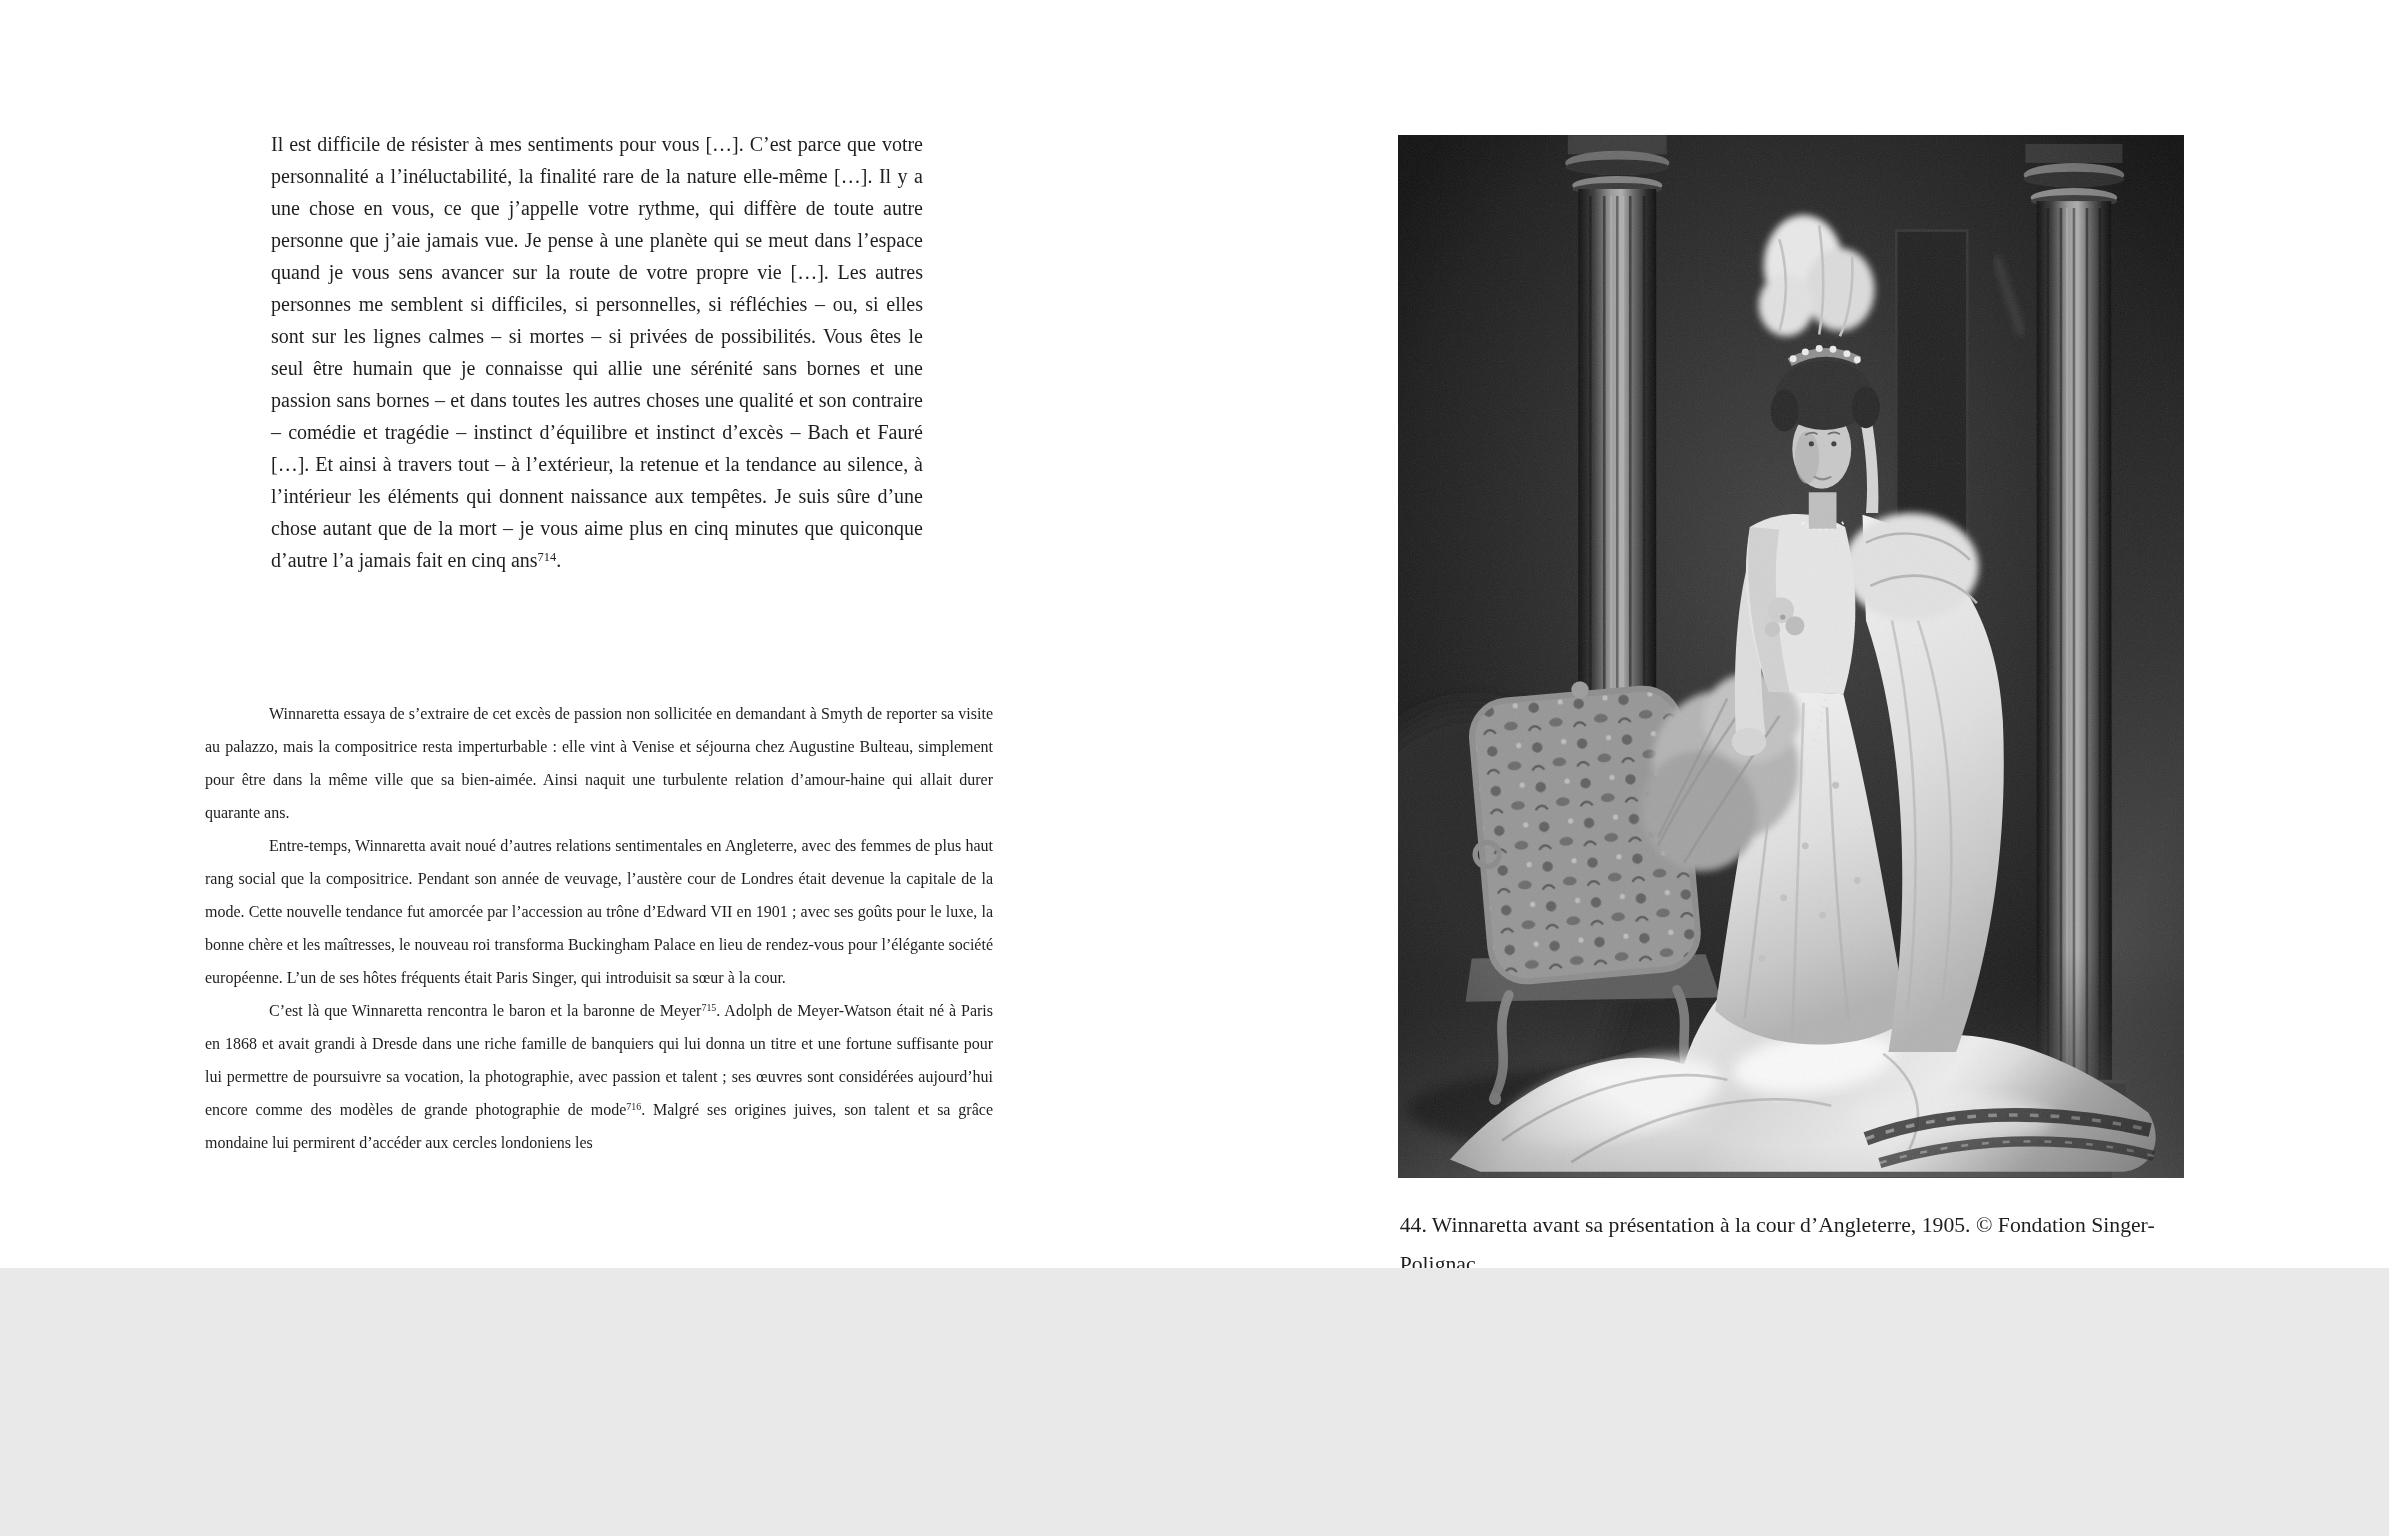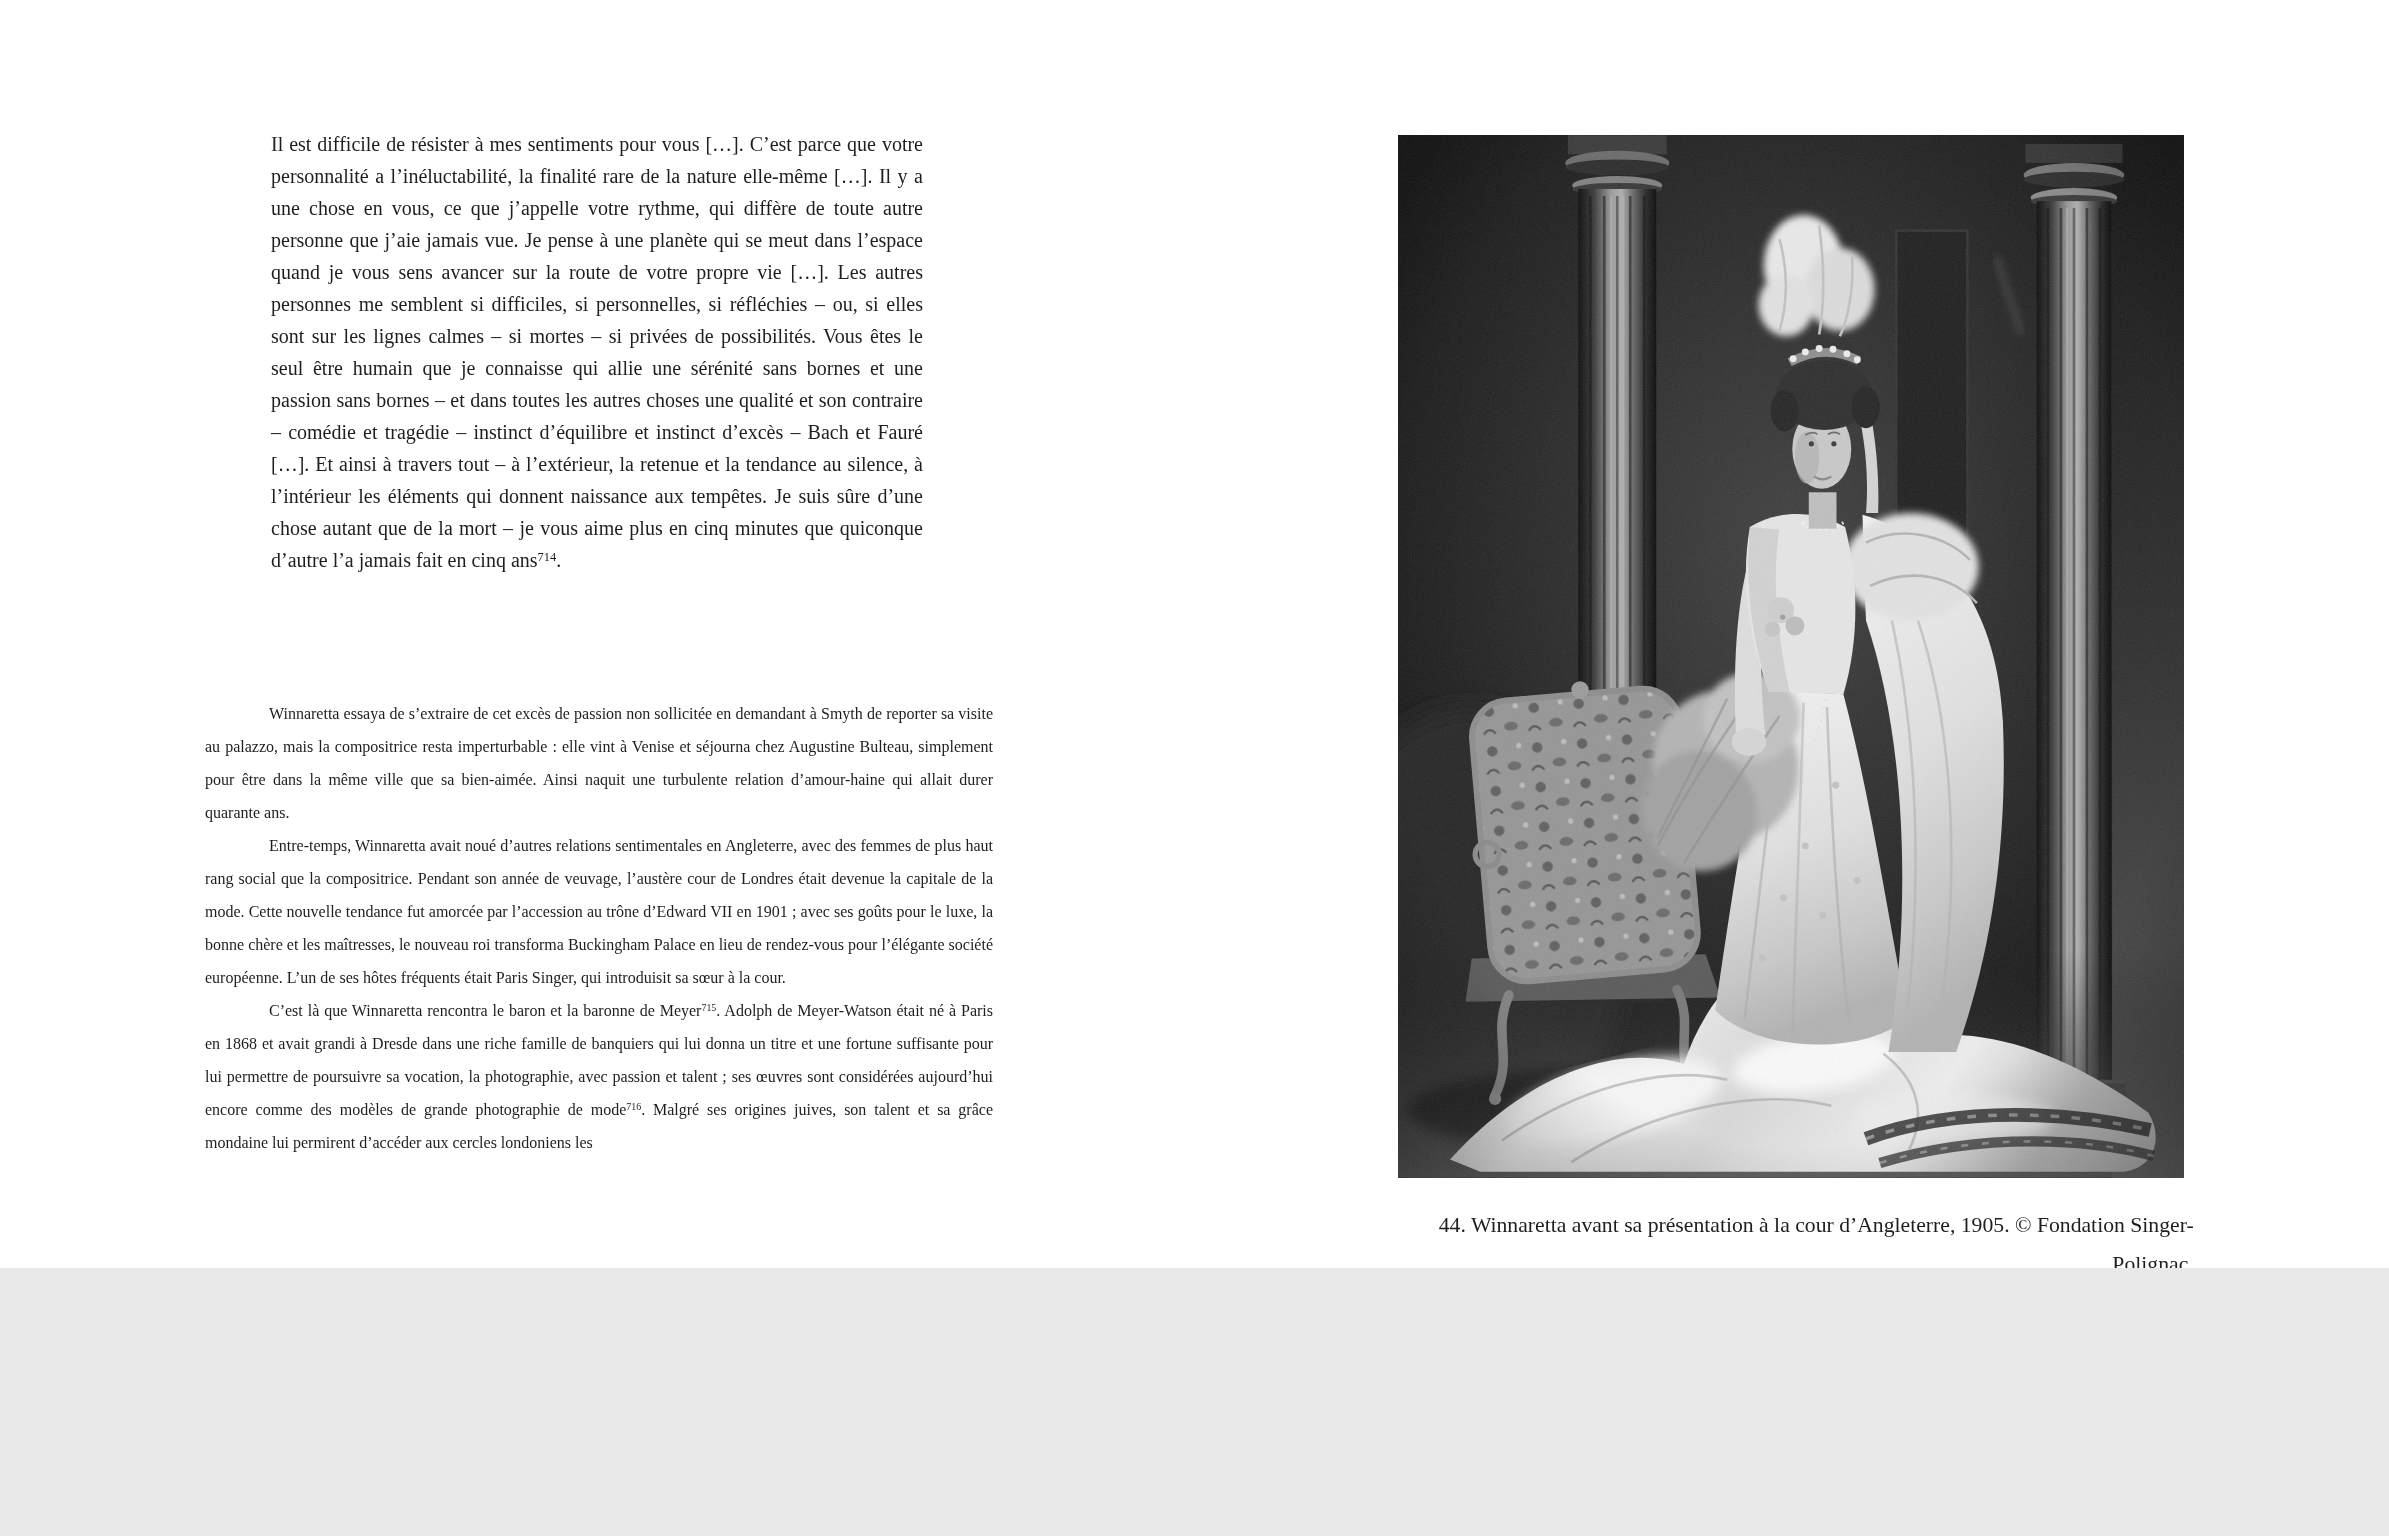--- a/index.html
+++ b/index.html
@@ -22,21 +22,21 @@
   .para{margin:0;text-indent:64px;}
   .fn{font-size:0.62em;line-height:0;vertical-align:0.5em;letter-spacing:0;}
   .folio{position:absolute;left:205px;top:1422px;font-size:16px;}
   .running-title{
     position:absolute;left:855px;top:1422px;font-size:21.7px;
     font-variant:small-caps;letter-spacing:1.7px;
   }
   
   .photo-figure{position:absolute;left:1398px;top:135px;width:798px;margin:0;}
   .photo-figure svg{display:block;background:#121212;}
-  .caption{margin:28px 0 0 1.7px;font-size:21.7px;line-height:39px;width:794px;text-align:right;}
+  .caption{margin:28px 0 0 1.7px;font-size:21.7px;line-height:39px;width:794px;text-align:left;}
 </style>
 </head>
 <body>
 
 <div class="spread">
 
   <section>
 
     <blockquote class="quote"><span>Il est difficile de résister à mes sentiments pour vous […]. C’est parce que votre personnalité a l’inéluctabilité, la finalité rare de la nature elle-même […]. Il y a une chose en vous, ce que j’appelle votre rythme, qui diffère de toute autre personne que j’aie jamais vue. Je pense à une planète qui se meut dans l’espace quand je vous sens avancer sur la route de votre propre vie […]. Les autres personnes me semblent si difficiles, si personnelles, si réfléchies – ou, si elles sont sur les lignes calmes – si mortes – si privées de possibilités. Vous êtes le seul être humain que je connaisse qui allie une sérénité sans bornes et une passion sans bornes – et dans toutes les autres choses une qualité et son contraire – comédie et tragédie – instinct d’équilibre et instinct d’excès – Bach et Fauré […]. Et ainsi à travers tout – à l’extérieur, la retenue et la tendance au silence, à l’intérieur les éléments qui donnent naissance aux tempêtes. Je suis sûre d’une chose autant que de la mort – je vous aime plus en cinq minutes que quiconque d’autre l’a jamais fait en cinq ans</span><sup class="fn">714</sup><span>.</span></blockquote>
 

